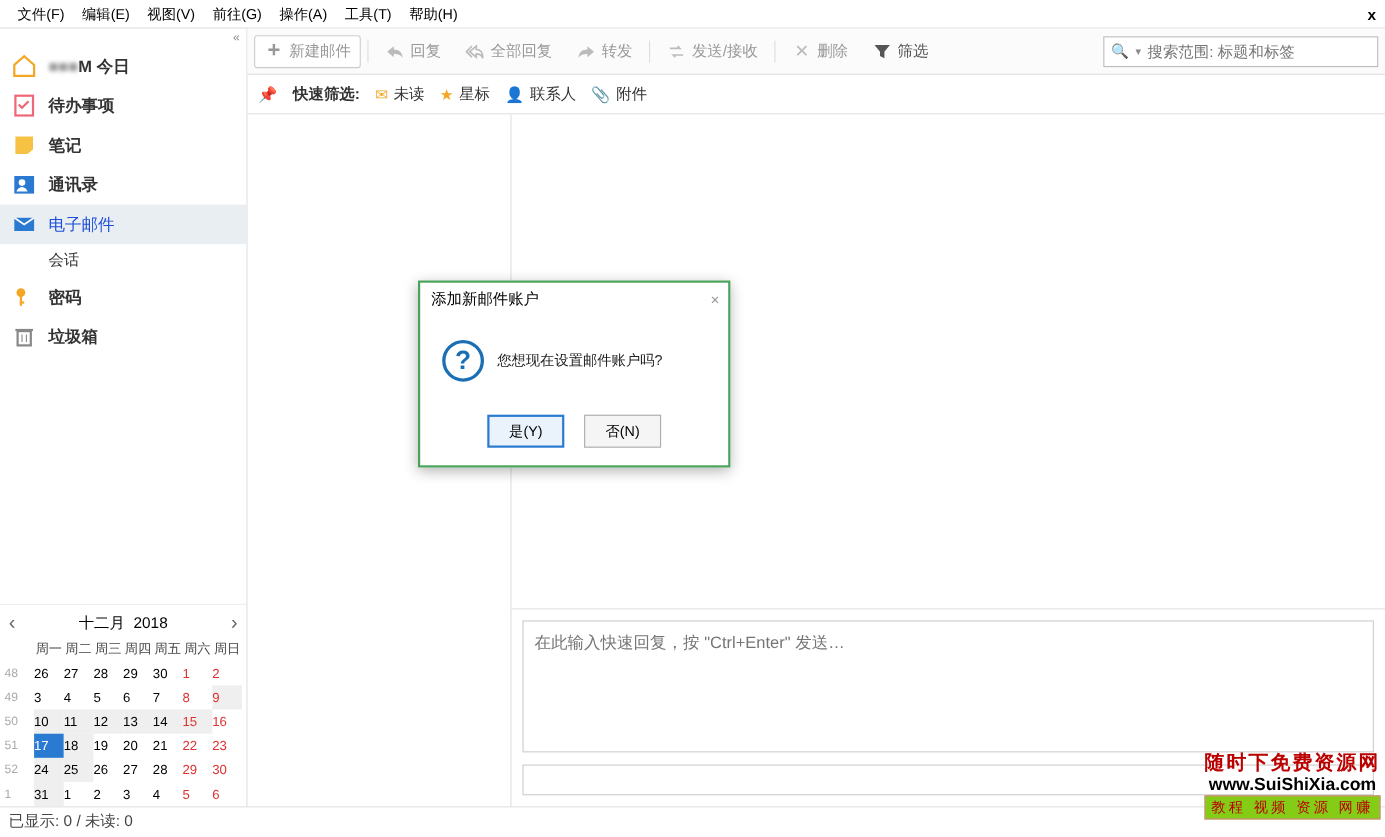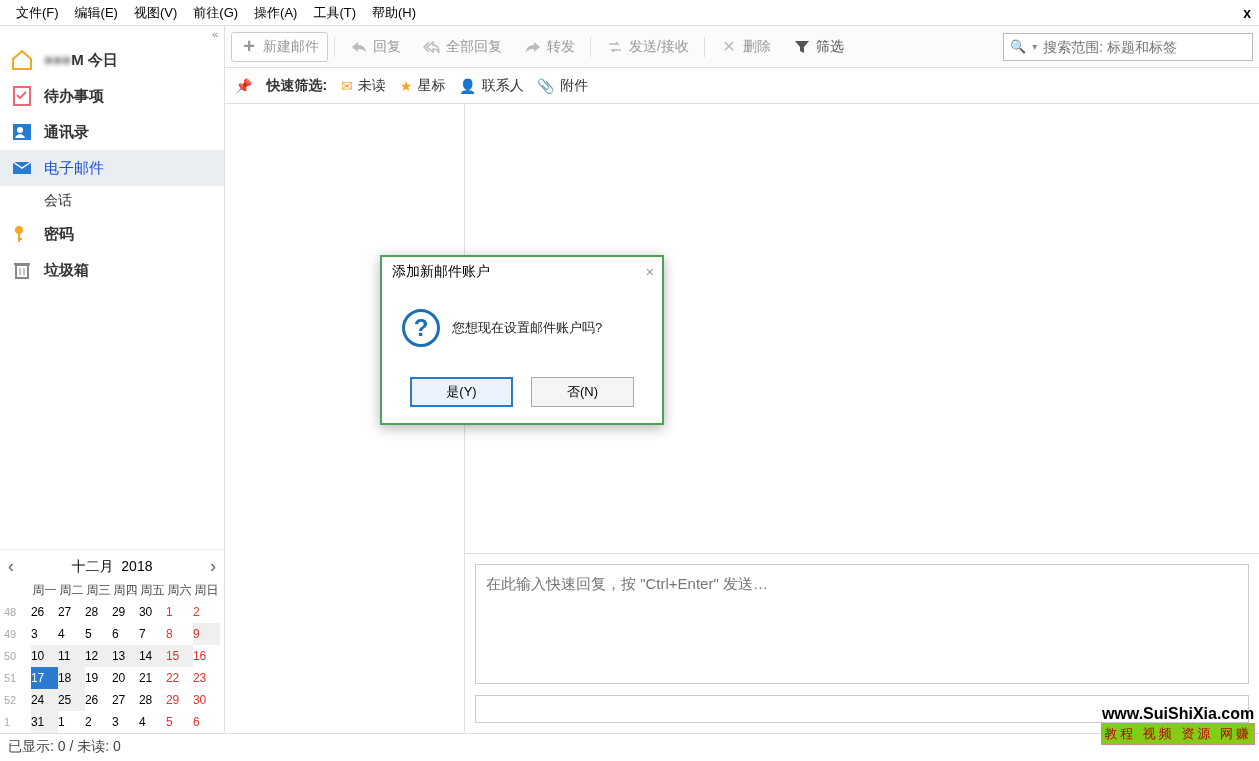--- a/index.html
+++ b/index.html
@@ -57,21 +57,21 @@
 
 .statusbar { height: 26px; border-top: 1px solid #e0e0e0; display: flex; align-items: center; padding: 0 8px; font-size: 14px; color: #444; }
 
 .dialog { position: absolute; left: 380px; top: 255px; width: 284px; background: #fff; border: 2px solid #4aa35a; box-shadow: 0 3px 12px rgba(0,0,0,.3); }
 .dialog-title { display: flex; align-items: center; justify-content: space-between; padding: 6px 8px 4px 10px; font-size: 14px; }
 .dialog-close { color: #999; cursor: default; }
 .dialog-body { display: flex; align-items: center; gap: 12px; padding: 24px 16px 30px 20px; }
 .dialog-q { width: 38px; height: 38px; border-radius: 50%; border: 3px solid #1b6fb5; color: #1b6fb5; display: flex; align-items: center; justify-content: center; font-size: 24px; font-weight: bold; }
 .dialog-msg { font-size: 13px; color: #222; }
 .dialog-buttons { display: flex; justify-content: center; gap: 18px; padding: 0 0 16px 0; }
-.dlg-btn { width: 103px; height: 30px; border: 1px solid #aaa; background: #f5f5f5; font-size: 13px; }
+.dlg-btn { width: 70px; height: 30px; border: 1px solid #aaa; background: #f5f5f5; font-size: 13px; }
 .dlg-btn.default { border: 2px solid #2a7ad1; background: #eaf3fb; }
 
 .watermark { position: absolute; right: 4px; bottom: 16px; text-align: center; font-family: "SimSun", serif; }
 .watermark .wm1 { font-size: 18px; font-weight: bold; color: #b00; letter-spacing: 2px; }
 .watermark .wm2 { font-size: 16px; font-weight: bold; color: #000; }
 .watermark .wm3 { font-size: 13px; color: #b00; background: #84cc16; border: 1px solid #d88; padding: 1px 2px; letter-spacing: 3px; }
 </style>
 </head>
 <body>
 
@@ -100,20 +100,28 @@
         <span class="nav-label"><span style="filter:blur(2px);color:#999">■■■</span><span>M 今日</span></span>
       </div>
       <div class="nav-item">
         <span class="icon">
             <svg width="22" height="22" viewBox="0 0 22 22">
               <rect x="3" y="2" width="16" height="18" fill="#fff" stroke="#e67" stroke-width="2"></rect>
               <path d="M6 10l3 3 6-6" fill="none" stroke="#e67" stroke-width="2"></path>
             </svg>
           </span>
         <span class="nav-label">待办事项</span>
+      </div>
+      <div class="nav-item">
+        <span class="icon">
+            <svg width="22" height="22" viewBox="0 0 22 22">
+              <path d="M3 3h16v12l-5 4H3z" fill="#f6c244"></path>
+            </svg>
+          </span>
+        <span class="nav-label">笔记</span>
       </div>
       <div class="nav-item">
         <span class="icon">
             <svg width="22" height="22" viewBox="0 0 22 22">
               <rect x="2" y="3" width="18" height="16" fill="#2a7ad1"></rect>
               <circle cx="9" cy="9" r="3" fill="#fff"></circle>
               <path d="M4 17c1-3 4-4 5-4s4 1 5 4" fill="#fff"></path>
             </svg>
           </span>
         <span class="nav-label">通讯录</span>
@@ -345,15 +353,16 @@
     <div class="dialog-q">?</div>
     <div class="dialog-msg">您想现在设置邮件账户吗?</div>
   </div>
   <div class="dialog-buttons">
     <button class="dlg-btn default">是(Y)</button>
     <button class="dlg-btn">否(N)</button>
   </div>
 </div>
 
 <div class="watermark">
+  <div class="wm1">随时下免费资源网</div>
   <div class="wm2">www.SuiShiXia.com</div>
   <div class="wm3">教程 视频 资源 网赚</div>
 </div>
 
 </body></html>

